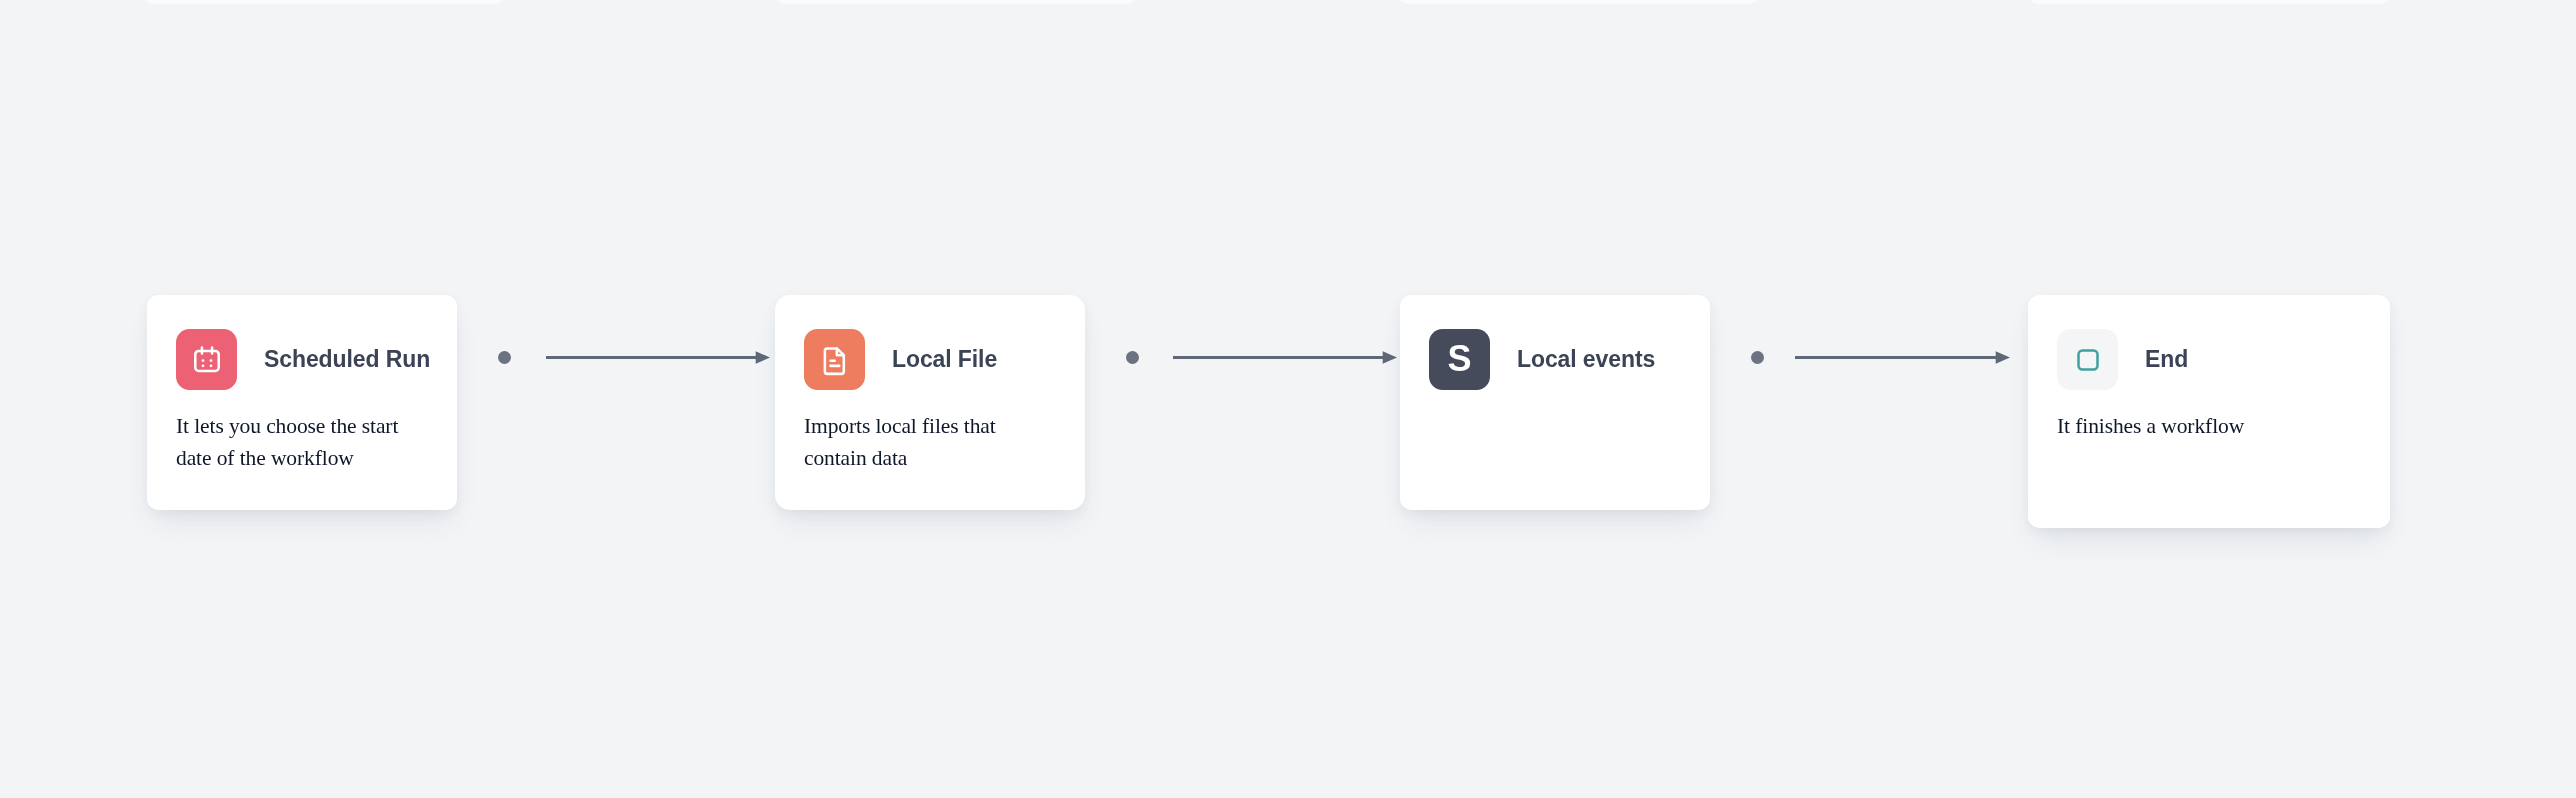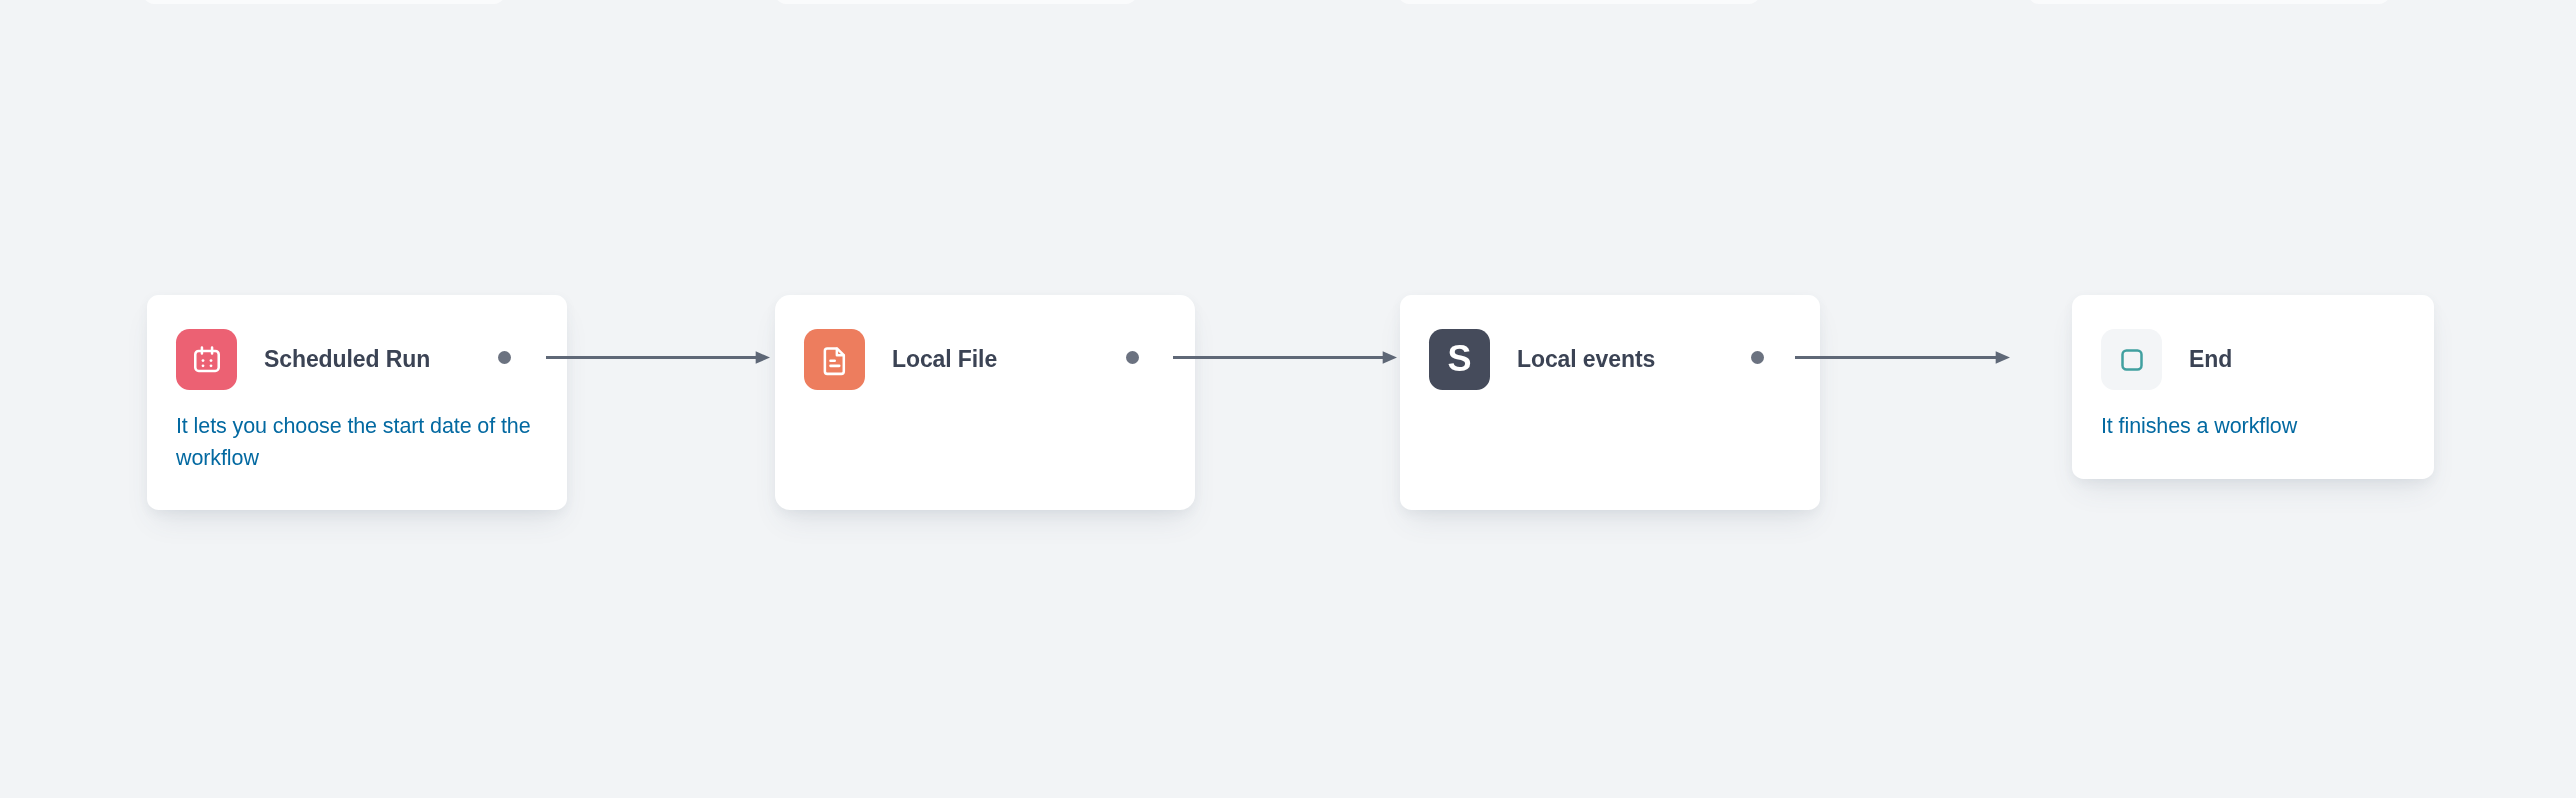--- a/index.html
+++ b/index.html
@@ -23,22 +23,22 @@
   .ghost.g4{left:2028px;width:362px;}
 
   .node{
     position:absolute;
     background:#ffffff;
     border-radius:11.6px;
     box-shadow:0 16px 30px -9px rgba(70,85,110,.13),
                0 3.6px 10.7px rgba(70,85,110,.06);
     box-sizing:border-box;
   }
-  .node.tall{top:295px;width:420px;height:215px;}
-  .node.short{top:295px;width:362px;height:184px;margin-left:44px;}
+  .node.tall{top:295px;width:310px;height:215px;}
+  .node.short{top:295px;width:362px;height:233px;}
 
   .n1{left:147px;}
   .n2{left:775px;border-radius:15px;}
   .n3{left:1400px;}
   .n4{left:2028px;}
 
   .node-head{
     display:flex;align-items:center;
     padding:34px 0 0 29px;
   }
@@ -58,22 +58,23 @@
     font-size:23px;
     font-weight:700;
     color:#3b4354;
     letter-spacing:-0.1px;
     white-space:nowrap;
   }
   .node-desc{
     padding:19.7px 30px 0 29px;
     font-size:21.5px;
     line-height:32px;
-    color:#0369a1;
+    color:#0f172a;
     letter-spacing:-0.1px;
+    font-family:Liberation Serif, serif;
   }
 
   
   .port{
     position:absolute;
     width:13.4px;height:13.4px;border-radius:50%;
     background:#6b7280;
     top:351px;
   }
   .p1{left:498px;}
@@ -126,20 +127,21 @@
     <div class="node-head">
       <div class="tile" style="background:#ed7d5e">
         <svg width="32" height="32" viewBox="0 0 24 24" fill="none" stroke="#ffffff" stroke-width="1.9" stroke-linecap="round" stroke-linejoin="round">
           <path d="M6.2 3.4h7.4l5 5v12.2a1.8 1.8 0 0 1-1.8 1.8H6.2a1.8 1.8 0 0 1-1.8-1.8V5.2a1.8 1.8 0 0 1 1.8-1.8Z"></path>
           <path d="M13.4 3.6v4.8h4.9"></path>
           <path d="M8.6 12.6h3.2M8.6 16.4h6.6"></path>
         </svg>
       </div>
       <div class="node-title">Local File</div>
     </div>
+    <div class="node-desc">Imports local files that contain data</div>
   </div>
   <div class="port p2"></div>
 
   <div class="arrow a2">
     <svg width="224" height="27" viewBox="0 0 250 30">
       <line x1="0" y1="15" x2="236" y2="15" stroke="#5f6877" stroke-width="3.4"></line>
       <path d="M250 15 L234 8 L234 22 Z" fill="#5f6877"></path>
     </svg>
   </div>
 

